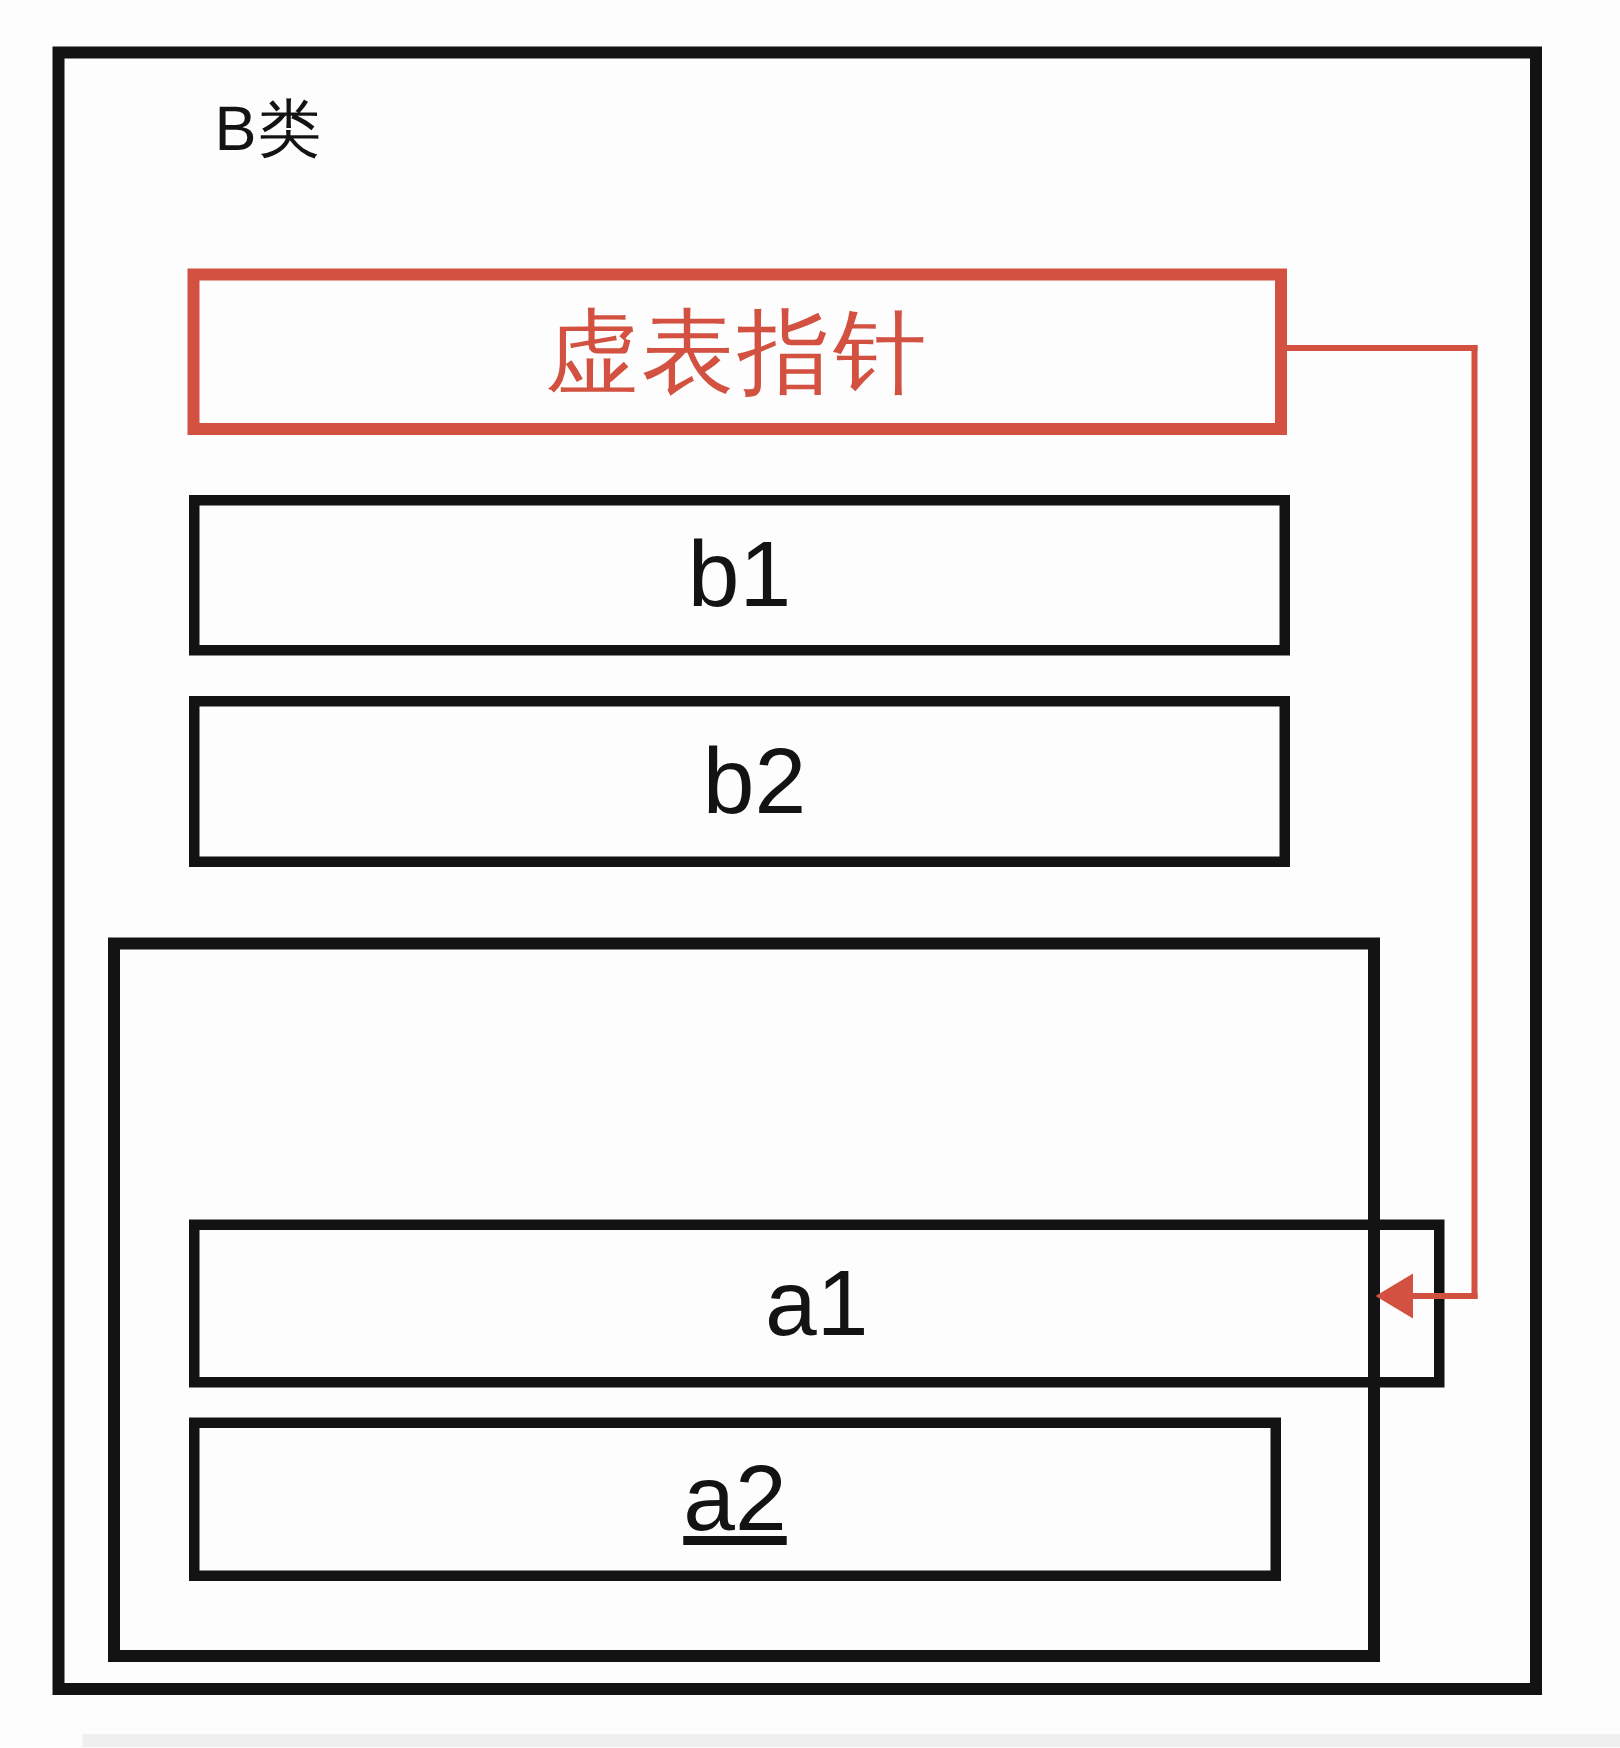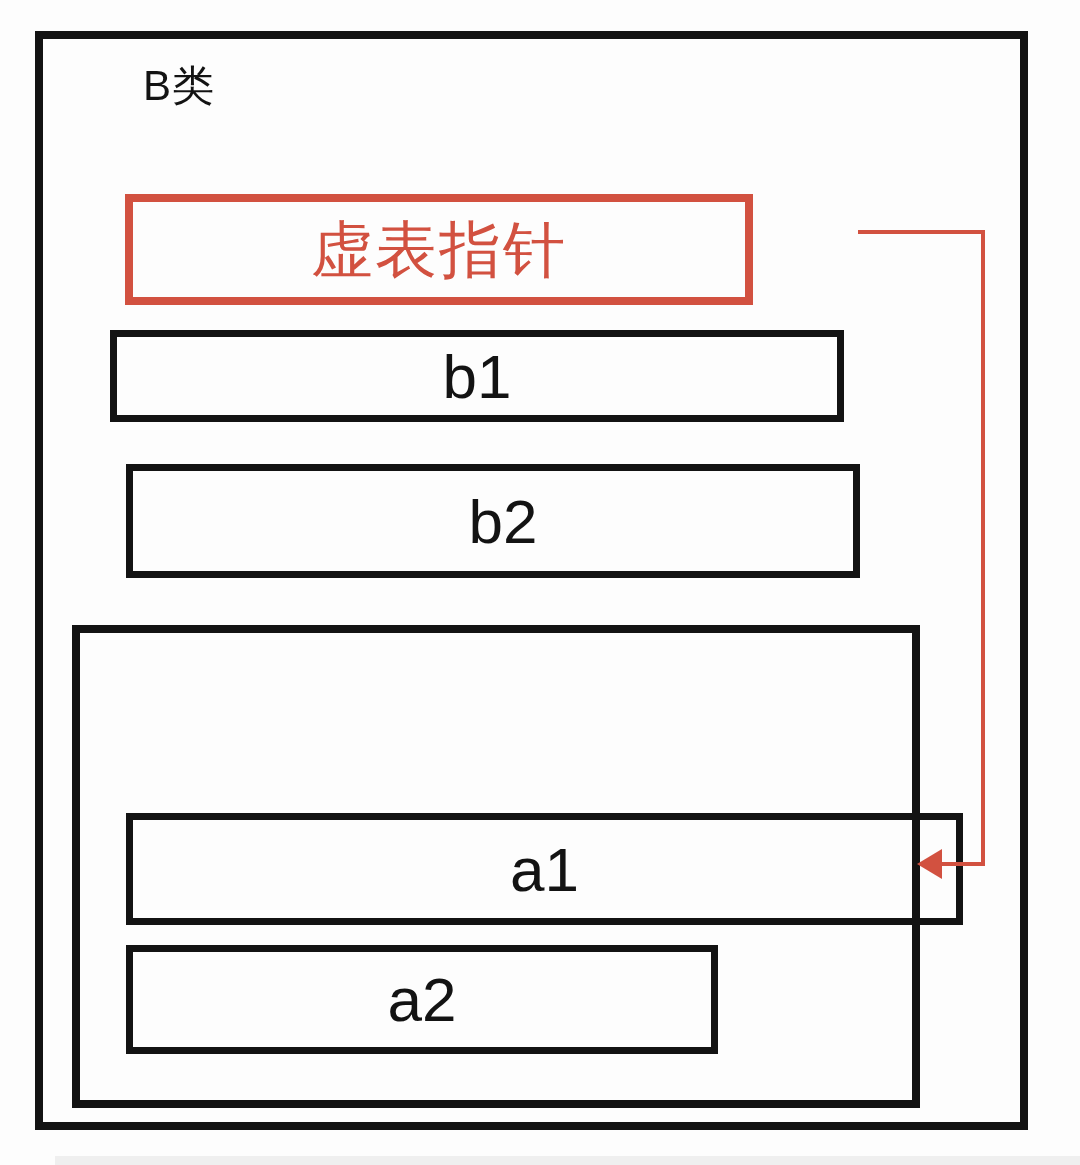--- a/index.html
+++ b/index.html
@@ -49,35 +49,35 @@
     display: flex;
     align-items: center;
     justify-content: center;
     font-size: 62px;
     color: var(--ink, #131313);
     background: transparent;
   }
   .vptr-box {
     position: absolute;
     box-sizing: border-box;
-    left: 125px; top: 194px;
-    width: 628px; height: 111px;
+    left: 125px; top: 179px;
+    width: 733px; height: 111px;
     border: 8px solid var(--accent, #d25140);
     display: flex;
     align-items: center;
     justify-content: center;
     font-size: 62px;
     color: var(--accent, #d25140);
     letter-spacing: 2px;
     text-align: center;
   }
-  .box-b1 { left: 110px; top: 330px; width: 734px; height: 92px; }
+  .box-b1 { left: 126px; top: 330px; width: 734px; height: 107px; }
   .box-b2 { left: 126px; top: 464px; width: 734px; height: 114px; padding-left: 20px; }
   .box-a1 { left: 126px; top: 813px; width: 837px; height: 112px; }
-  .box-a2 { left: 126px; top: 945px; width: 592px; height: 109px; }
+  .box-a2 { left: 126px; top: 945px; width: 728px; height: 109px; text-decoration: underline; }
 
   .arrow-seg {
     position: absolute;
     background: var(--accent, #d25140);
   }
   .arrow-seg-top    { left: 858px; top: 230px; width: 127px; height: 4px; }
   .arrow-seg-right  { left: 981px; top: 230px; width: 4px;  height: 636px; }
   .arrow-seg-bottom { left: 938px; top: 862px; width: 47px; height: 4px; }
   .arrow-head {
     position: absolute;

